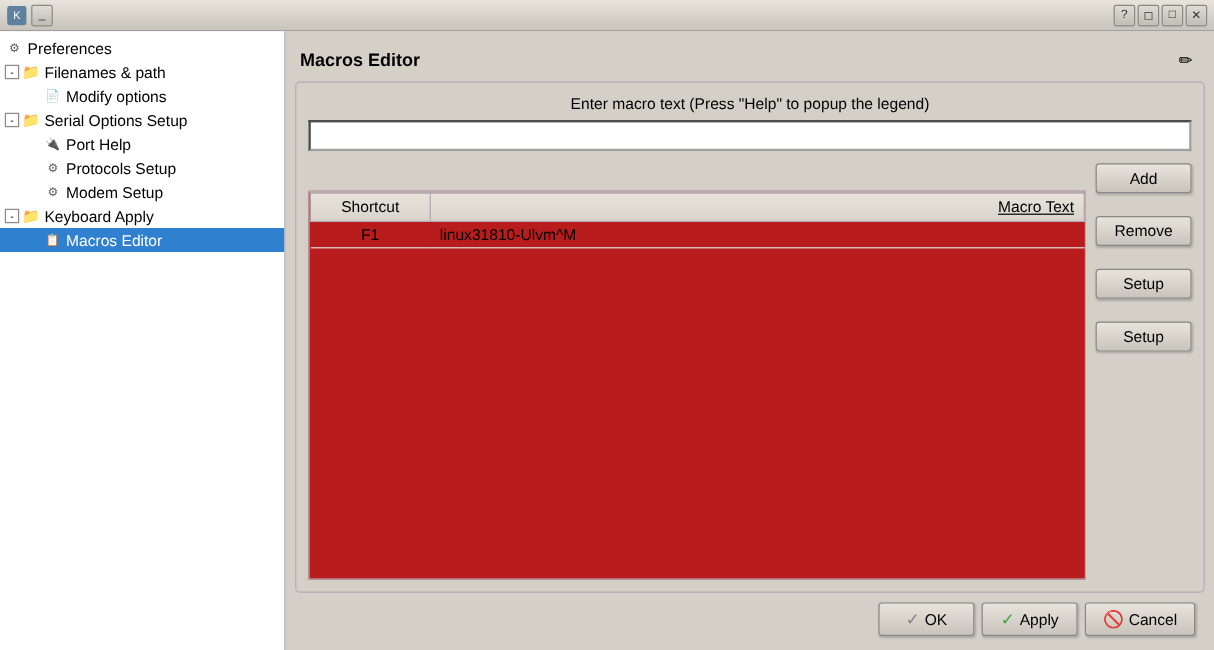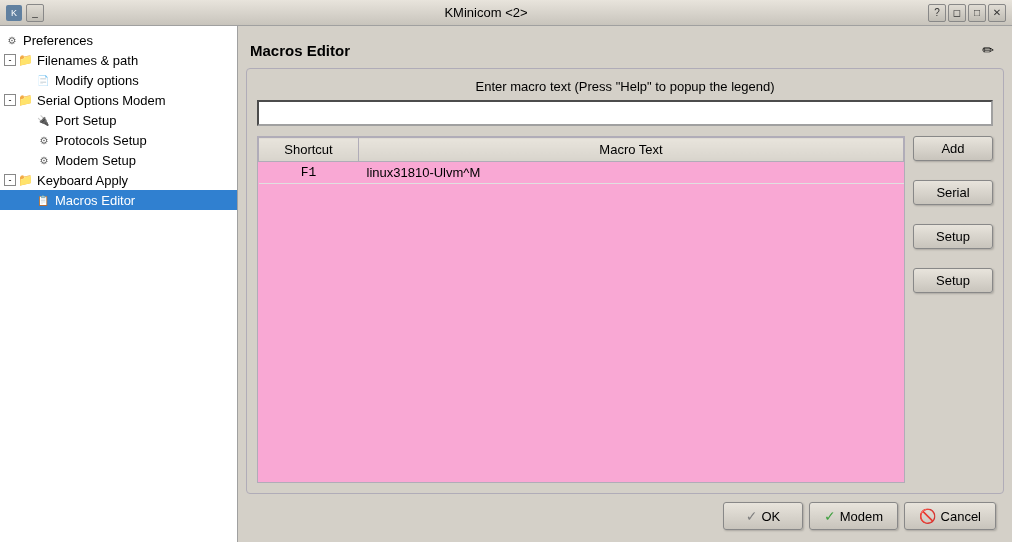--- a/index.html
+++ b/index.html
@@ -177,44 +177,45 @@
     
     .table-buttons-row {
       display: flex;
       gap: 8px;
       flex: 1;
     }
 
     .macro-table-container {
       flex: 1;
       border: 1px solid #b0acb8;
-      background: #f9a8d4;
+      background: #b91c1c;
       overflow: hidden;
+      margin-top: 23px;
     }
 
     .macro-table {
       width: 100%;
       border-collapse: collapse;
     }
     .macro-table th {
       background: linear-gradient(to bottom, #e8e4dc, #d8d4cc);
       border: 1px solid #b0acb8;
       padding: 4px 8px;
       text-align: left;
       font-weight: normal;
       font-size: 13px;
     }
     .macro-table th.shortcut-col { width: 100px; text-align: center; }
-    .macro-table th.macro-col { text-align: center; }
+    .macro-table th.macro-col { text-align: right; text-decoration: underline; }
     .macro-table td {
       border-bottom: 1px solid #e0e0e0;
       padding: 3px 8px;
       font-size: 13px;
     }
-    .macro-table td.shortcut-cell { text-align: center; font-family: Liberation Mono, monospace; }
+    .macro-table td.shortcut-cell { text-align: center; }
 
     
     .action-buttons {
       display: flex;
       flex-direction: column;
       gap: 19px;
       width: 80px;
     }
     .action-btn {
       background: linear-gradient(to bottom, #e8e4dc, #c8c4bc);
@@ -268,21 +269,20 @@
     }
   </style>
 </head>
 <body>
 
 <div class="titlebar">
   <div class="titlebar-left">
     <div class="app-icon">K</div>
     <div class="win-btn">_</div>
   </div>
-  <div class="titlebar-center">KMinicom &lt;2&gt;</div>
   <div class="titlebar-right">
     <div class="win-btn">?</div>
     <div class="win-btn">◻</div>
     <div class="win-btn">□</div>
     <div class="win-btn">✕</div>
   </div>
 </div>
 
 <div class="main-layout">
 
@@ -300,26 +300,26 @@
     </div>
 
     <div class="tree-item tree-indent-3">
       <span class="tree-icon doc-icon">📄</span>
       <span>Modify options</span>
     </div>
 
     <div class="tree-item tree-indent-1">
       <span class="expand-icon">-</span>
       <span class="tree-icon folder-icon">📁</span>
-      <span>Serial Options Modem</span>
+      <span>Serial Options Setup</span>
     </div>
 
     <div class="tree-item tree-indent-3">
       <span class="tree-icon">🔌</span>
-      <span>Port Setup</span>
+      <span>Port Help</span>
     </div>
 
     <div class="tree-item tree-indent-3">
       <span class="tree-icon gear-icon">⚙</span>
       <span>Protocols Setup</span>
     </div>
 
     <div class="tree-item tree-indent-3">
       <span class="tree-icon gear-icon">⚙</span>
       <span>Modem Setup</span>
@@ -365,36 +365,36 @@
               <tr>
                 <td class="shortcut-cell">F1</td>
                 <td>linux31810-Ulvm^M</td>
               </tr>
             </tbody>
           </table>
         </div>
 
         <div class="action-buttons">
           <button class="action-btn">Add</button>
-          <button class="action-btn">Serial</button>
+          <button class="action-btn">Remove</button>
           <button class="action-btn">Setup</button>
           <button class="action-btn">Setup</button>
         </div>
 
       </div>
     </div>
 
     <div class="bottom-bar">
       <button class="bottom-btn btn-ok">
         <span class="btn-icon">✓</span>
         <span>OK</span>
       </button>
       <button class="bottom-btn btn-apply">
         <span class="btn-icon">✓</span>
-        <span>Modem</span>
+        <span>Apply</span>
       </button>
       <button class="bottom-btn btn-cancel">
         <span class="btn-icon">🚫</span>
         <span>Cancel</span>
       </button>
     </div>
 
   </div>
 </div>
 

